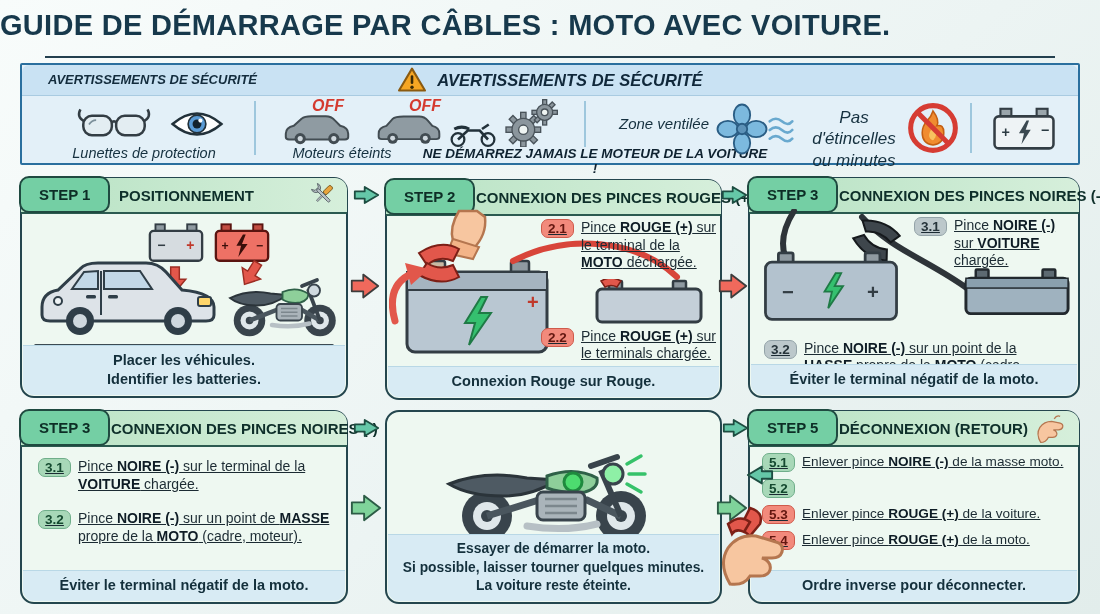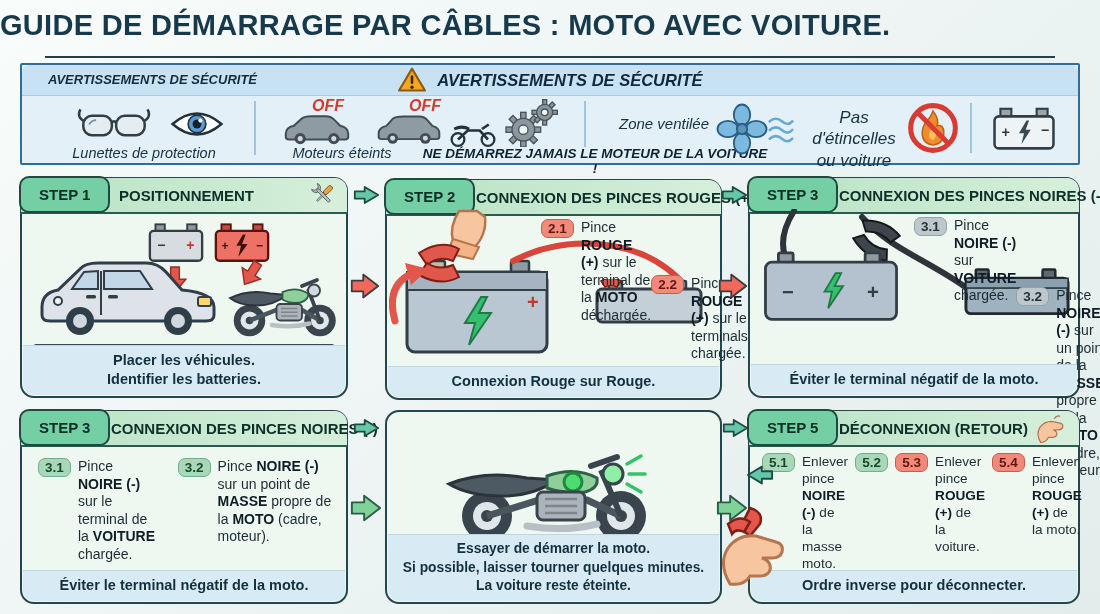--- a/index.html
+++ b/index.html
@@ -36,21 +36,21 @@
     font-weight:700;font-size:15px;color:#0d2e26;white-space:nowrap;}
   .p-title{position:absolute;left:90px;top:0;height:34px;display:flex;align-items:center;
     font-weight:800;font-size:15px;color:#0e2f2a;white-space:nowrap;}
   .p-footer{position:absolute;left:1px;right:1px;bottom:1px;background:#d8ebf4;border-top:1.5px solid #b9d8e6;
     border-radius:0 0 11px 11px;text-align:center;font-weight:700;color:#14303c;
     padding:5px 6px 6px;box-sizing:border-box;font-size:14.5px;line-height:1.32;}
   .p-footer.regular{font-weight:700;}
   .ground{position:absolute;border-top:3px solid #3c4a52;border-radius:2px;}
 
   
-  .items{position:absolute;display:flex;}
+  .items{position:absolute;display:flex;flex-direction:column;text-decoration:underline;}
   .step-item{display:flex;gap:7px;align-items:flex-start;}
   .badge{min-width:33px;padding:1px 4px;border-radius:7px;font-weight:800;font-size:13.5px;
     text-align:center;box-sizing:border-box;flex-shrink:0;}
   .badge.red{background:#f28a7c;color:#641710;border:1.5px solid #cf5a4b;}
   .badge.gray{background:#bcc8cb;color:#26343a;border:1.5px solid #93a3a8;}
   .badge.green{background:#a8d8b8;color:#14492f;border:1.5px solid #6fae8a;}
   .item-text{font-size:14px;line-height:1.25;color:#1c2b33;}
   .item-text b{color:#0e1c25;}
 
   .p2-items{left:154px;top:38px;width:176px;}
@@ -167,21 +167,21 @@
     </svg>
     <svg class="abs" style="left:746px;top:52px" width="26" height="26" viewBox="0 0 30 30">
       <g stroke="#69a9cf" stroke-width="3" fill="none" stroke-linecap="round">
         <path d="M2 5 q7 -6 14 0 q7 6 12 0"></path>
         <path d="M2 15 q7 -6 14 0 q7 6 12 0"></path>
         <path d="M2 25 q7 -6 14 0 q7 6 12 0"></path>
       </g>
     </svg>
     <div class="s-label" style="left:778px;top:42px;width:108px;font-size:17px;line-height:1.25">
       <div>Pas d'étincelles</div>
-      <div>ou voiture</div>
+      <div>ou minutes</div>
     </div>
     <svg class="abs" style="left:884px;top:36px" width="54" height="54" viewBox="0 0 70 70">
       <path d="M35 13 Q44 25 40 32 Q49 30 49 41 Q49 55 35 57 Q21 55 21 41 Q21 33 27 26 Q33 20 35 13 Z" fill="#f08c30" stroke="#c45f12" stroke-width="2"></path>
       <path d="M35 33 Q41 40 38 47 Q36 51 34 51 Q28 48 31 40 Z" fill="#f8c35f"></path>
       <circle cx="35" cy="35" r="29" fill="none" stroke="#d63c33" stroke-width="6.5"></circle>
       <line x1="15" y1="15" x2="55" y2="55" stroke="#d63c33" stroke-width="6.5"></line>
     </svg>
 
     <div class="s-divider" style="left:948px;top:38px;height:50px"></div>
 

